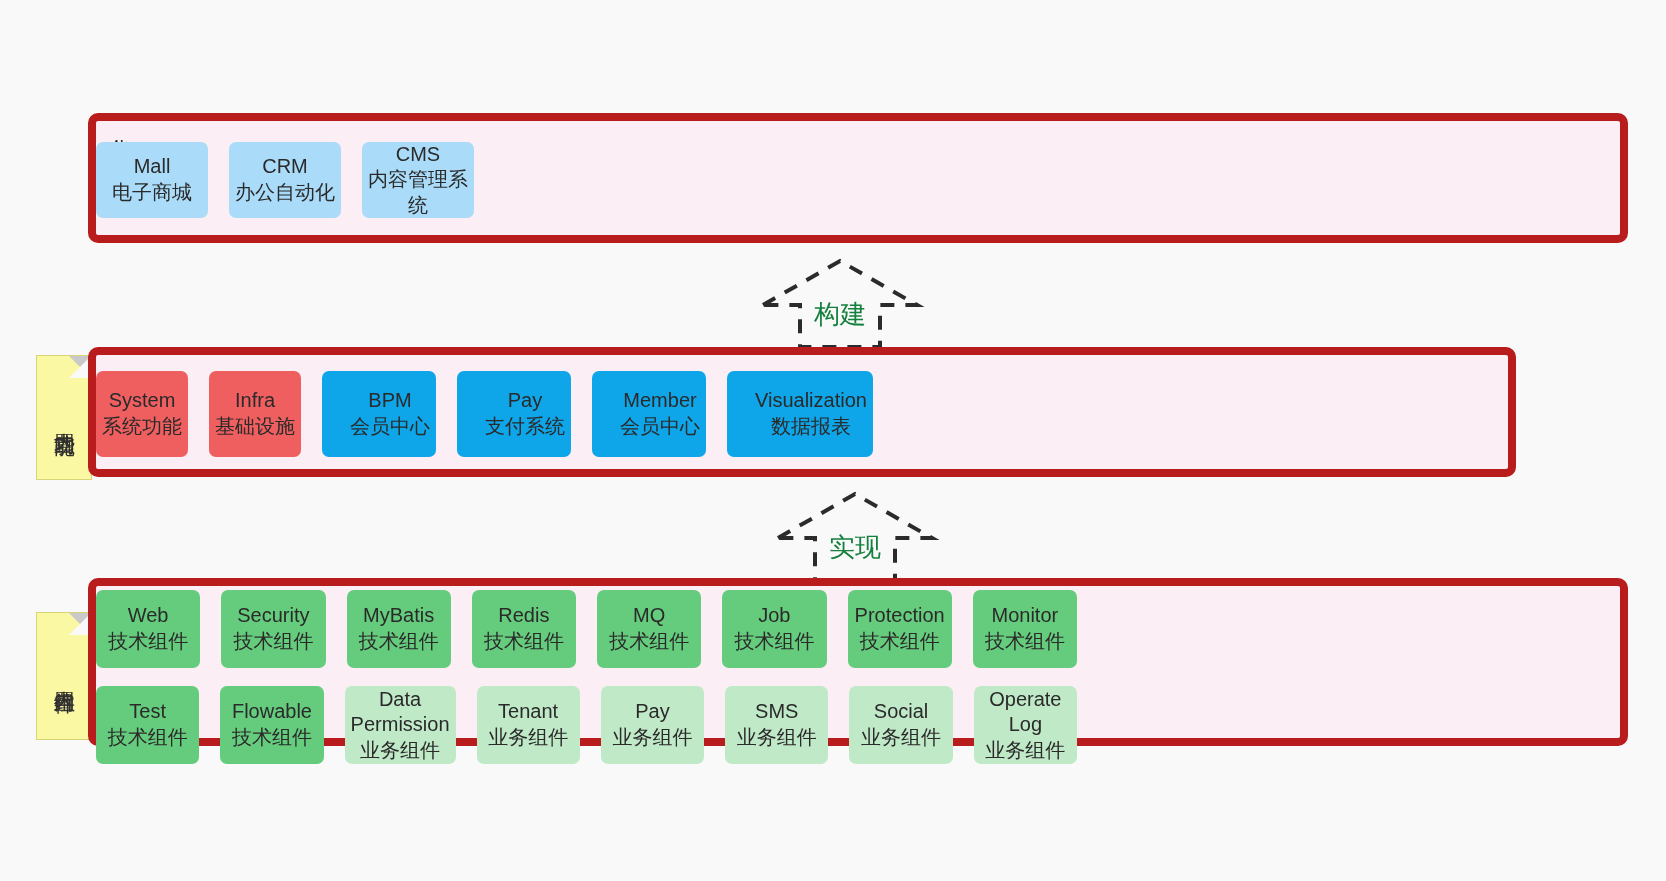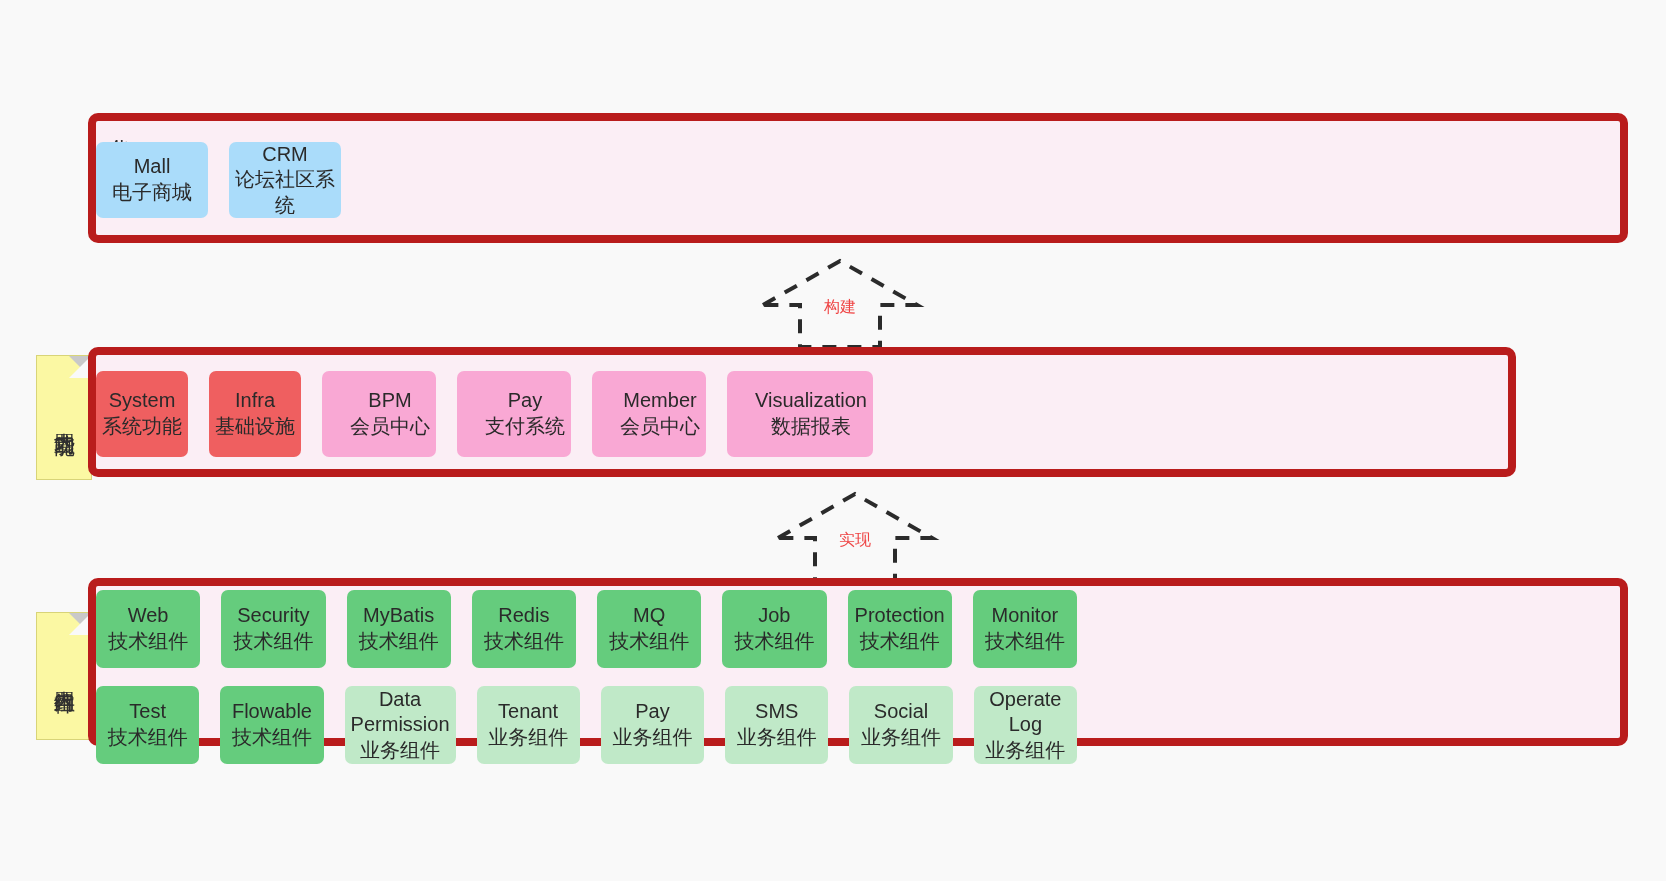--- a/index.html
+++ b/index.html
@@ -79,21 +79,21 @@
     line-height: 1.28;
     color: #2a2a2a;
     padding: 4px 6px;
     user-select: none;
   }
   .card .l1 { display: block; }
   .card .l2 { display: block; }
 
   .card-blue        { background: #aadcfa; height: 76px; }
   .card-red         { background: #ef5f60; height: 86px; }
-  .card-pink        { background: #f9a8d4; height: 86px; padding-left: 28px; }
+  .card-pink        { background: #0ea5e9; height: 86px; padding-left: 28px; }
   .card-green       { background: #65cc7d; height: 78px; }
   .card-green-light { background: #c0e9c8; height: 78px; }
 
   
   .sticky {
     position: absolute;
     box-sizing: border-box;
     width: 56px;
     background: #fbf8a3;
     border: 1px solid #d8d478;
@@ -137,22 +137,22 @@
   .connector svg {
     position: absolute;
     left: 0;
     top: 0;
   }
   .connector .conn-label {
     position: absolute;
     left: 50%;
     transform: translateX(-50%);
     top: 42px;
-    font-size: 16px;
-    color: #ef4444;
+    font-size: 26px;
+    color: #15803d;
     background: #f9f9f9;
     padding: 0 2px;
     white-space: nowrap;
     user-select: none;
   }
 </style>
 </head>
 <body>
 
 <div id="canvas">
@@ -160,21 +160,25 @@
   <div class="layer" id="layer-business" style="left:88px; top:113px; width:1540px; height:130px;">
     <div class="layer-title">业务系统</div>
     <div class="layer-body">
       <div class="row">
         <div class="card card-blue">
           <span class="l1">Mall</span>
           <span class="l2">电子商城</span>
         </div>
         <div class="card card-blue">
           <span class="l1">CRM</span>
-          <span class="l2">论坛社区系统</span>
+          <span class="l2">办公自动化</span>
+        </div>
+        <div class="card card-blue">
+          <span class="l1">CMS</span>
+          <span class="l2">内容管理系统</span>
         </div>
       </div>
     </div>
   </div>
 
   <div class="connector" style="left:755px; top:255px;">
     <svg width="170" height="96" viewBox="0 0 170 96">
       <path d="M 8 50 L 85 6 L 162 50 L 125 50 L 125 92 L 45 92 L 45 50 Z" fill="none" stroke="#2b2b2b" stroke-width="4" stroke-dasharray="14 11" stroke-linejoin="miter"></path>
     </svg>
     <span class="conn-label">构建</span>

